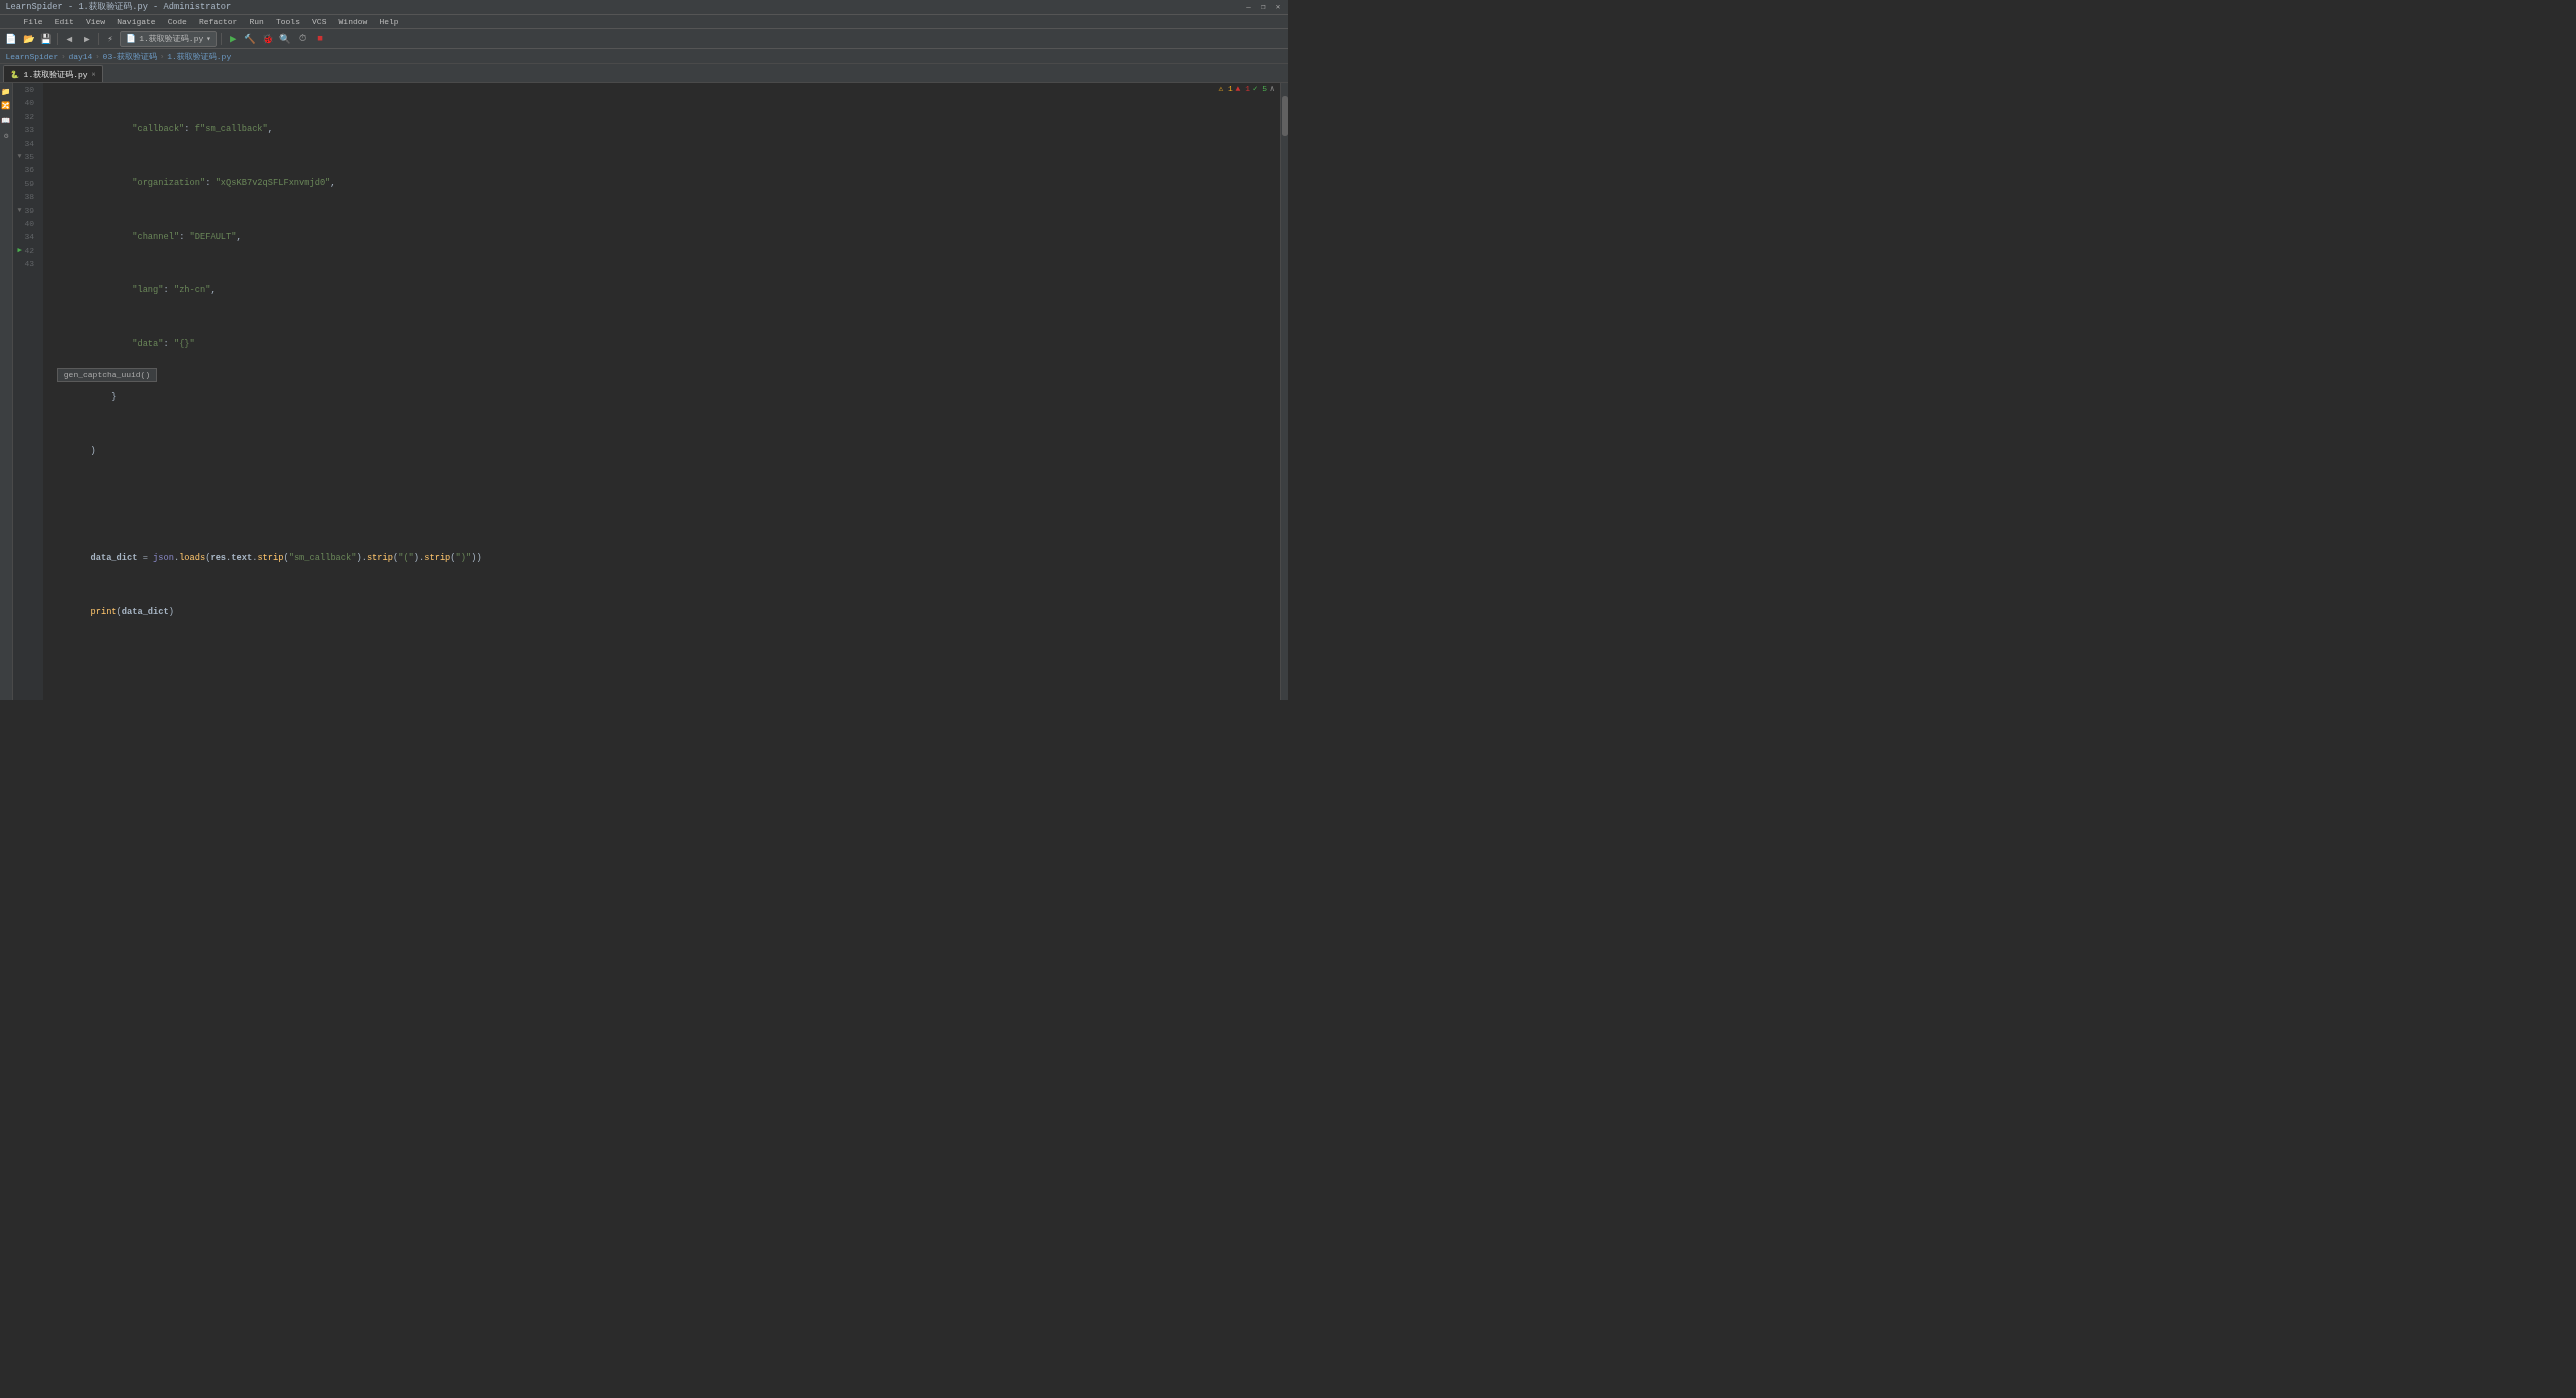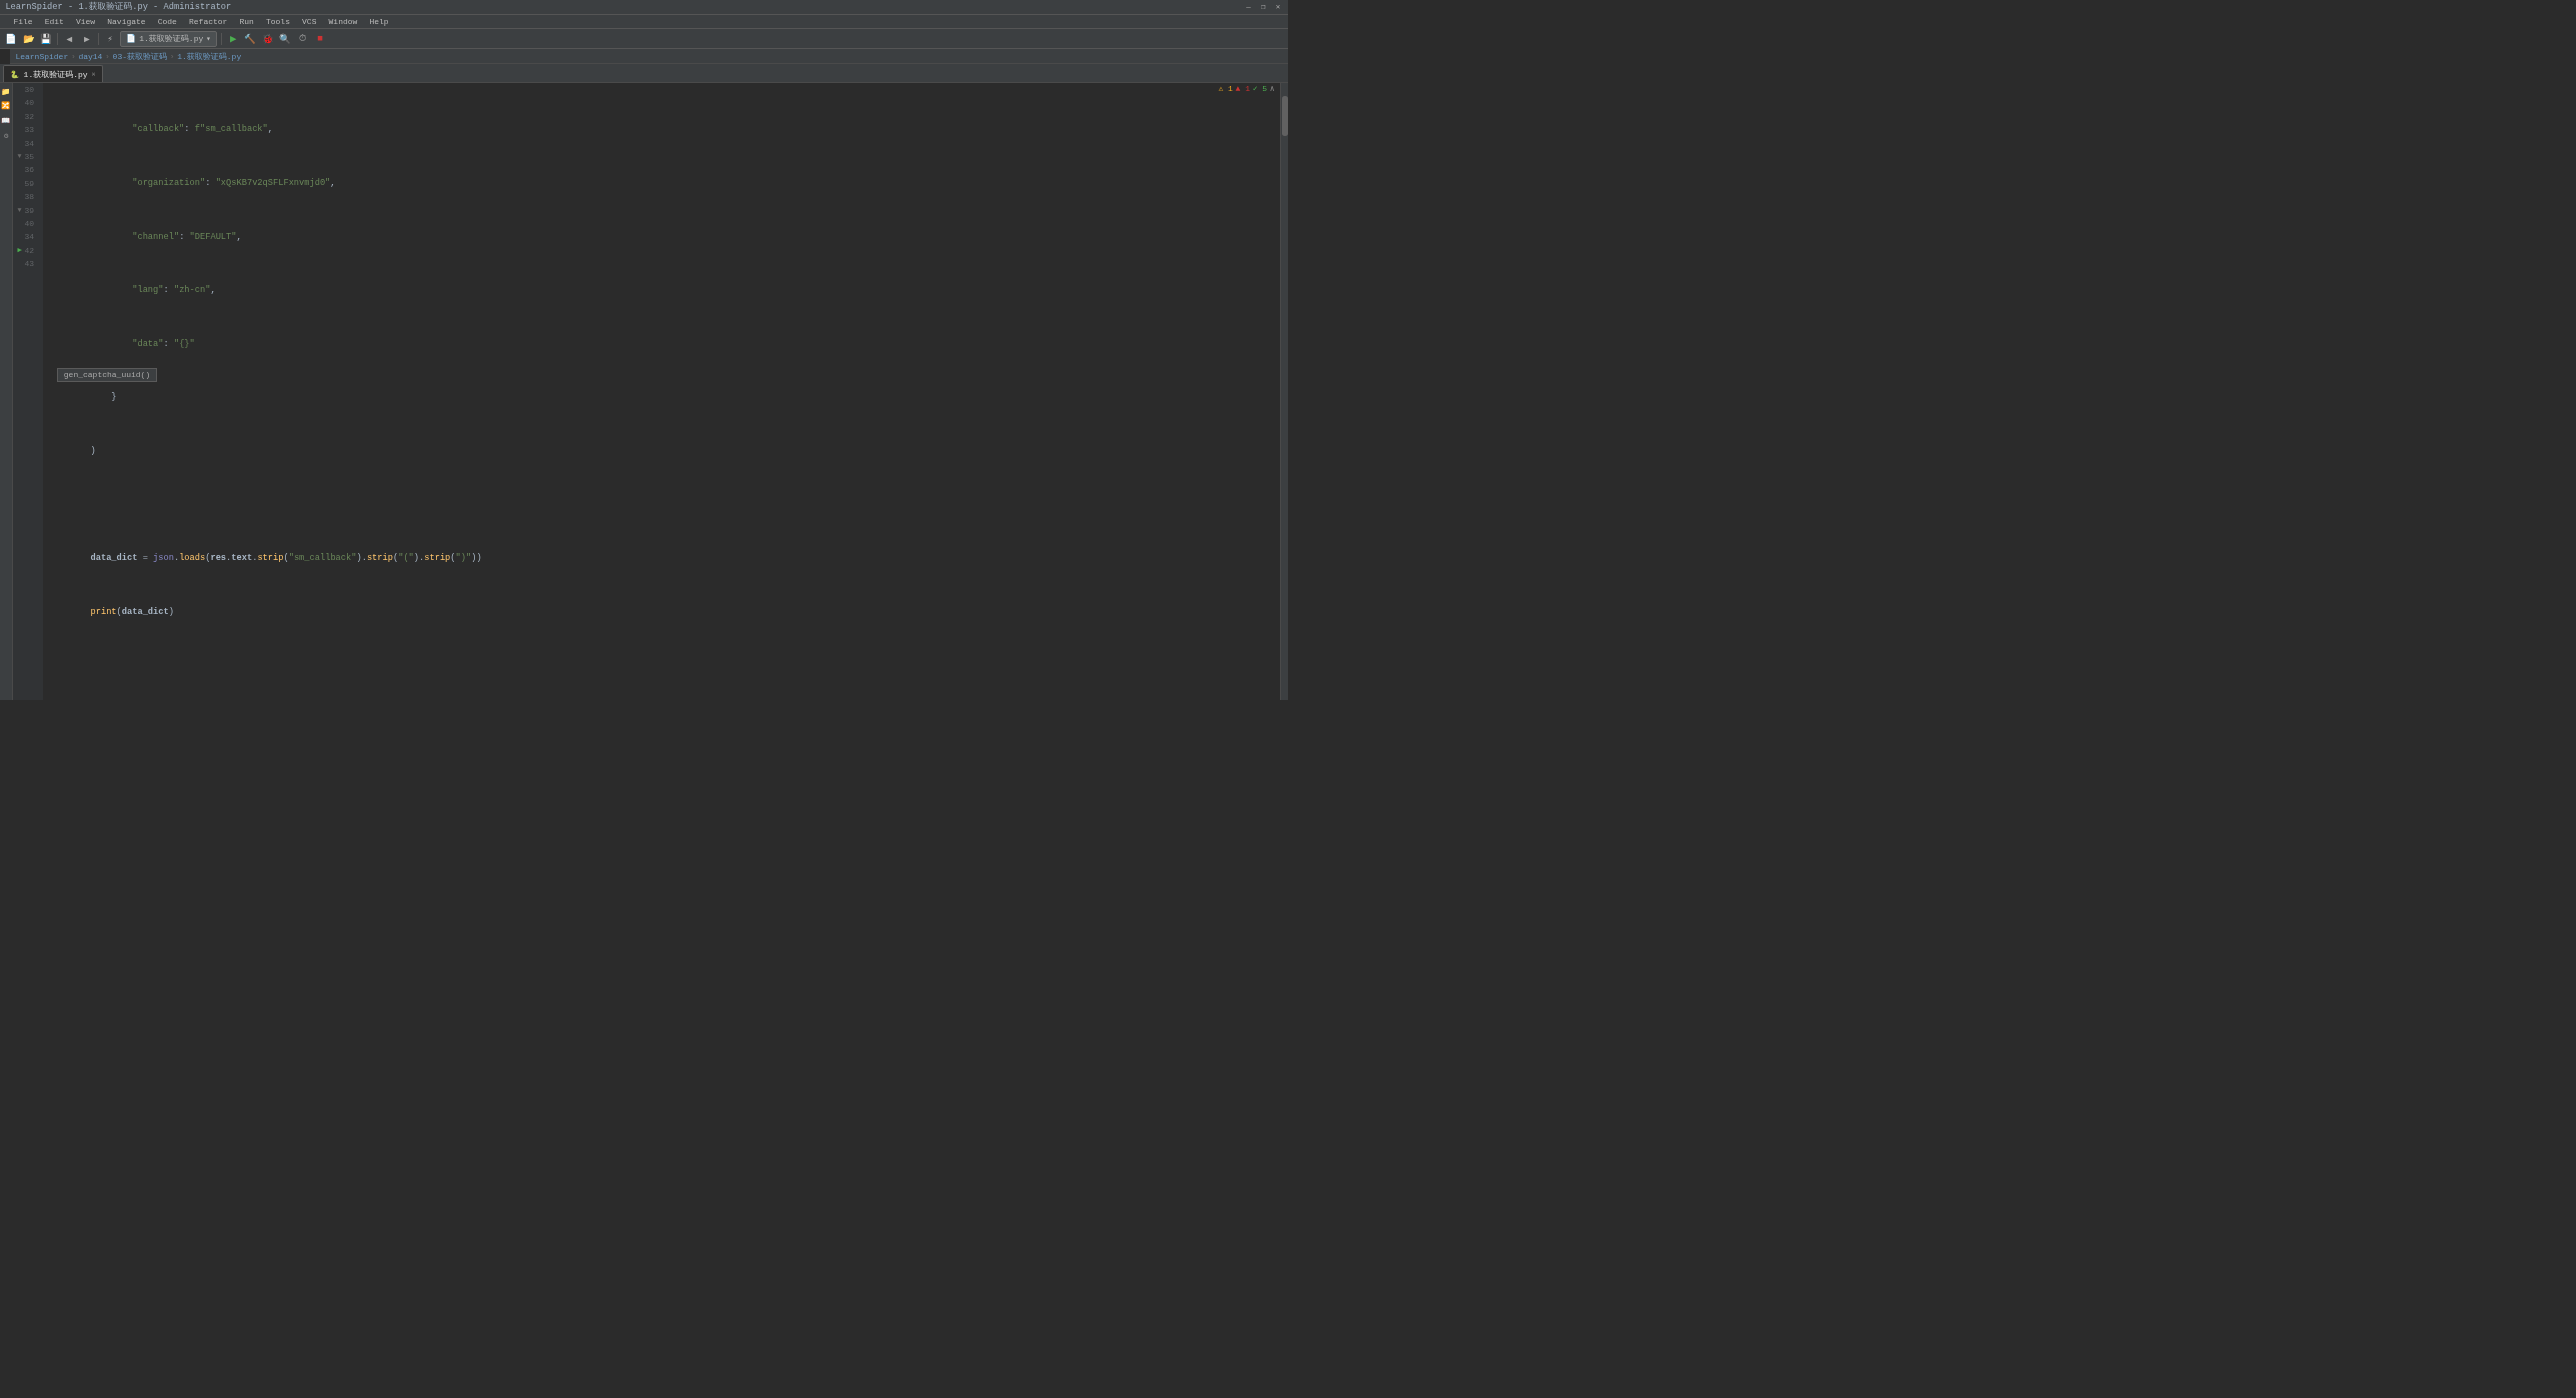--- a/index.html
+++ b/index.html
@@ -39,21 +39,21 @@
       align-items: center;
       justify-content: center;
     }
 
     
     #menu-bar {
       height: 14.7px;
       background: #3c3f41;
       display: flex;
       align-items: center;
-      padding: 0 8px;
+      padding: 0 18px;
       border-bottom: 0.7px solid #555;
       gap: 1.3px;
     }
     .menu-item {
       padding: 1.3px 5.4px;
       color: #bbb;
       font-size: 8px;
       cursor: pointer;
     }
 
@@ -106,21 +106,20 @@
     #breadcrumb {
       height: 14.7px;
       background: #3c3f41;
       display: flex;
       align-items: center;
       padding: 0 5.4px;
       border-bottom: 0.7px solid #4a4a4a;
       gap: 2.7px;
       font-size: 8px;
       color: #888;
-      margin-left: 10px;
     }
     .breadcrumb-item { color: #6d9ac4; cursor: pointer; }
     .breadcrumb-sep { color: #666; }
 
     
     #tab-bar {
       height: 19px;
       background: #3c3f41;
       display: flex;
       align-items: flex-end;

